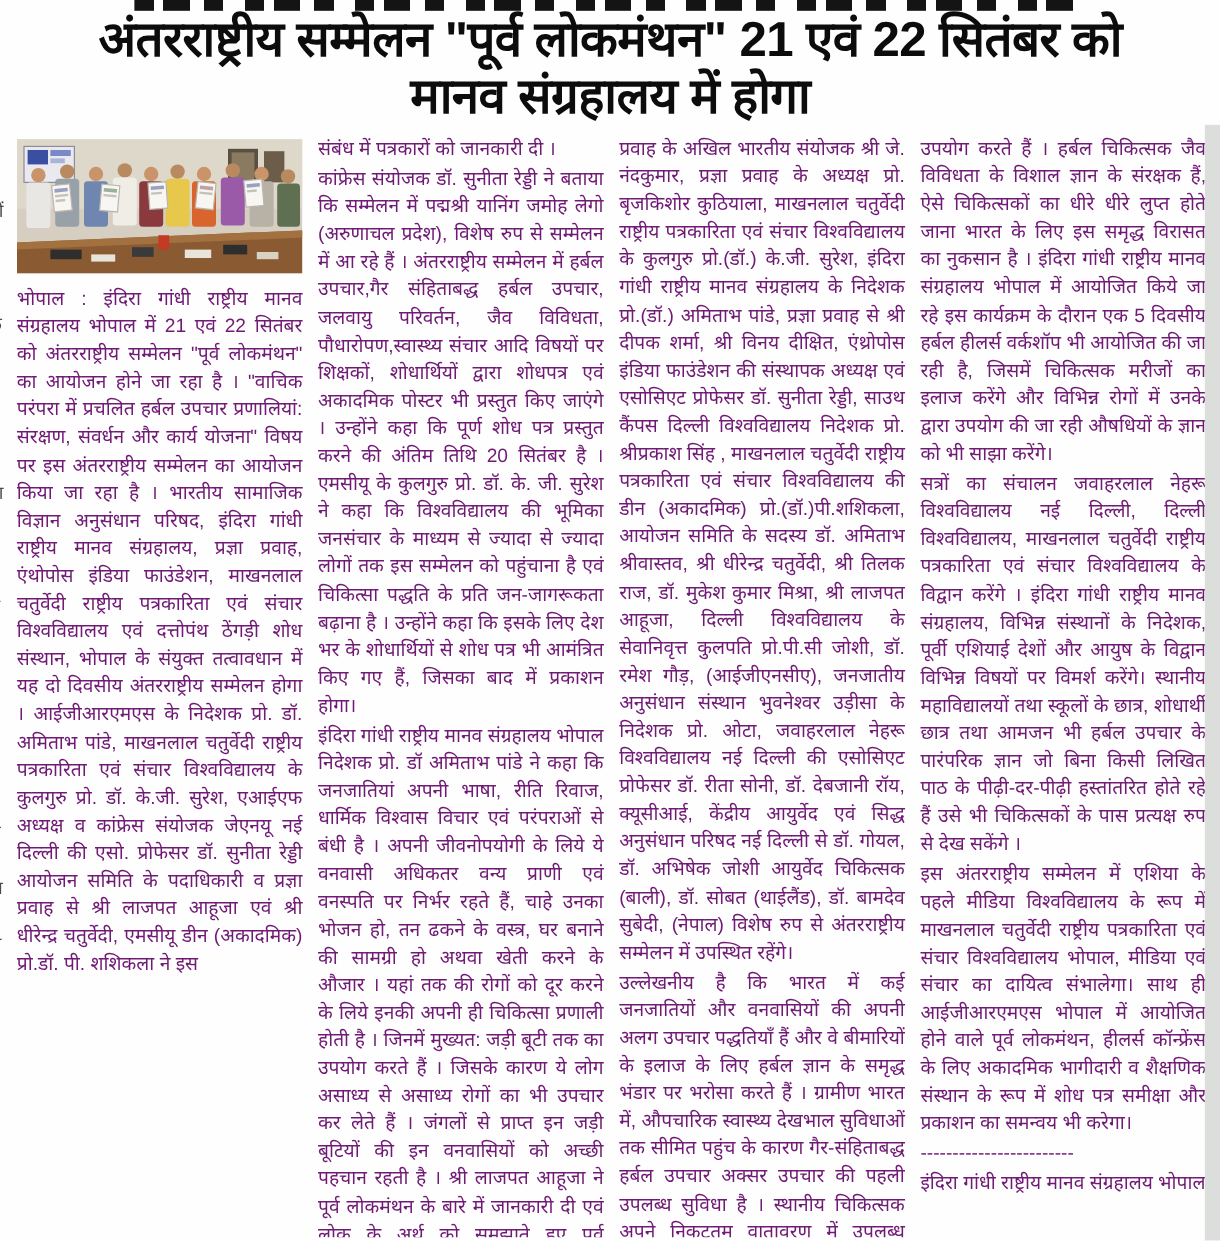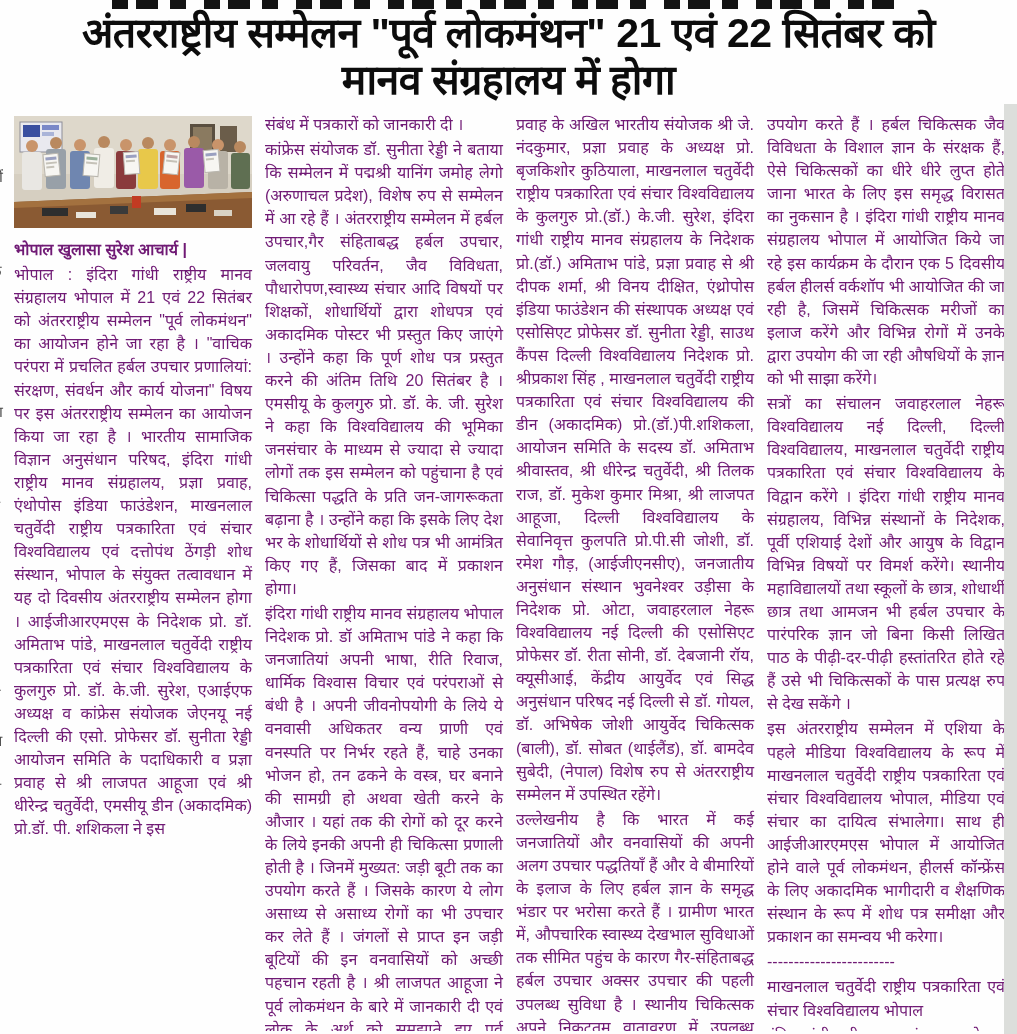--- a/index.html
+++ b/index.html
@@ -123,21 +123,20 @@
             <rect x="62" y="96" width="20" height="6" fill="#e8e4da"></rect>
             <rect x="96" y="90" width="18" height="8" fill="#3a3a3a"></rect>
             <rect x="118" y="80" width="9" height="12" fill="#c23b22"></rect>
             <rect x="140" y="92" width="22" height="7" fill="#e8e4da"></rect>
             <rect x="172" y="88" width="20" height="8" fill="#2e2e2e"></rect>
             <rect x="200" y="94" width="18" height="6" fill="#d8d2c4"></rect>
           </g>
         </svg>
       </div>
       <div class="paras">
-          <p class="para bold">भोपाल खुलासा सुरेश आचार्य |</p>
           <p class="para">भोपाल : इंदिरा गांधी राष्ट्रीय मानव संग्रहालय भोपाल में 21 एवं 22 सितंबर को अंतरराष्ट्रीय सम्मेलन "पूर्व लोकमंथन" का आयोजन होने जा रहा है । "वाचिक परंपरा में प्रचलित हर्बल उपचार प्रणालियां: संरक्षण, संवर्धन और कार्य योजना" विषय पर इस अंतरराष्ट्रीय सम्मेलन का आयोजन किया जा रहा है । भारतीय सामाजिक विज्ञान अनुसंधान परिषद, इंदिरा गांधी राष्ट्रीय मानव संग्रहालय, प्रज्ञा प्रवाह, एंथोपोस इंडिया फाउंडेशन, माखनलाल चतुर्वेदी राष्ट्रीय पत्रकारिता एवं संचार विश्वविद्यालय एवं दत्तोपंथ ठेंगड़ी शोध संस्थान, भोपाल के संयुक्त तत्वावधान में यह दो दिवसीय अंतरराष्ट्रीय सम्मेलन होगा । आईजीआरएमएस के निदेशक प्रो. डॉ. अमिताभ पांडे, माखनलाल चतुर्वेदी राष्ट्रीय पत्रकारिता एवं संचार विश्वविद्यालय के कुलगुरु प्रो. डॉ. के.जी. सुरेश, एआईएफ अध्यक्ष व कांफ्रेस संयोजक जेएनयू नई दिल्ली की एसो. प्रोफेसर डॉ. सुनीता रेड्डी आयोजन समिति के पदाधिकारी व प्रज्ञा प्रवाह से श्री लाजपत आहूजा एवं श्री धीरेन्द्र चतुर्वेदी, एमसीयू डीन (अकादमिक) प्रो.डॉ. पी. शशिकला ने इस</p>
         </div>
     </div>
 
     <div class="col">
       <div class="paras">
           <p class="para">संबंध में पत्रकारों को जानकारी दी ।</p>
           <p class="para">कांफ्रेस संयोजक डॉ. सुनीता रेड्डी ने बताया कि सम्मेलन में पद्मश्री यानिंग जमोह लेगो (अरुणाचल प्रदेश), विशेष रुप से सम्मेलन में आ रहे हैं । अंतरराष्ट्रीय सम्मेलन में हर्बल उपचार,गैर संहिताबद्ध हर्बल उपचार, जलवायु परिवर्तन, जैव विविधता, पौधारोपण,स्वास्थ्य संचार आदि विषयों पर शिक्षकों, शोधार्थियों द्वारा शोधपत्र एवं अकादमिक पोस्टर भी प्रस्तुत किए जाएंगे । उन्होंने कहा कि पूर्ण शोध पत्र प्रस्तुत करने की अंतिम तिथि 20 सितंबर है । एमसीयू के कुलगुरु प्रो. डॉ. के. जी. सुरेश ने कहा कि विश्वविद्यालय की भूमिका जनसंचार के माध्यम से ज्यादा से ज्यादा लोगों तक इस सम्मेलन को पहुंचाना है एवं चिकित्सा पद्धति के प्रति जन-जागरूकता बढ़ाना है । उन्होंने कहा कि इसके लिए देश भर के शोधार्थियों से शोध पत्र भी आमंत्रित किए गए हैं, जिसका बाद में प्रकाशन होगा।</p>
           <p class="para">इंदिरा गांधी राष्ट्रीय मानव संग्रहालय भोपाल निदेशक प्रो. डॉ अमिताभ पांडे ने कहा कि जनजातियां अपनी भाषा, रीति रिवाज, धार्मिक विश्वास विचार एवं परंपराओं से बंधी है । अपनी जीवनोपयोगी के लिये ये वनवासी अधिकतर वन्य प्राणी एवं वनस्पति पर निर्भर रहते हैं, चाहे उनका भोजन हो, तन ढकने के वस्त्र, घर बनाने की सामग्री हो अथवा खेती करने के औजार । यहां तक की रोगों को दूर करने के लिये इनकी अपनी ही चिकित्सा प्रणाली होती है । जिनमें मुख्यत: जड़ी बूटी तक का उपयोग करते हैं । जिसके कारण ये लोग असाध्य से असाध्य रोगों का भी उपचार कर लेते हैं । जंगलों से प्राप्त इन जड़ी बूटियों की इन वनवासियों को अच्छी पहचान रहती है । श्री लाजपत आहूजा ने पूर्व लोकमंथन के बारे में जानकारी दी एवं लोक के अर्थ को समझाते हुए पूर्व लोकमंथन सम्मेलन के महत्व पर प्रकाश डाला।</p>
           <p class="para">इस दो दिवसीय अंतर्राष्ट्रीय सम्मेलन में प्रज्ञा</p>
@@ -150,19 +149,18 @@
           <p class="para">उल्लेखनीय है कि भारत में कई जनजातियों और वनवासियों की अपनी अलग उपचार पद्धतियाँ हैं और वे बीमारियों के इलाज के लिए हर्बल ज्ञान के समृद्ध भंडार पर भरोसा करते हैं । ग्रामीण भारत में, औपचारिक स्वास्थ्य देखभाल सुविधाओं तक सीमित पहुंच के कारण गैर-संहिताबद्ध हर्बल उपचार अक्सर उपचार की पहली उपलब्ध सुविधा है । स्थानीय चिकित्सक अपने निकटतम वातावरण में उपलब्ध विभिन्न प्रकार के पौधों और प्राकृतिक संसाधनों का</p>
         </div>
     </div>
 
     <div class="col">
       <div class="paras">
           <p class="para">उपयोग करते हैं । हर्बल चिकित्सक जैव विविधता के विशाल ज्ञान के संरक्षक हैं, ऐसे चिकित्सकों का धीरे धीरे लुप्त होते जाना भारत के लिए इस समृद्ध विरासत का नुकसान है । इंदिरा गांधी राष्ट्रीय मानव संग्रहालय भोपाल में आयोजित किये जा रहे इस कार्यक्रम के दौरान एक 5 दिवसीय हर्बल हीलर्स वर्कशॉप भी आयोजित की जा रही है, जिसमें चिकित्सक मरीजों का इलाज करेंगे और विभिन्न रोगों में उनके द्वारा उपयोग की जा रही औषधियों के ज्ञान को भी साझा करेंगे।</p>
           <p class="para">सत्रों का संचालन जवाहरलाल नेहरू विश्वविद्यालय नई दिल्ली, दिल्ली विश्वविद्यालय, माखनलाल चतुर्वेदी राष्ट्रीय पत्रकारिता एवं संचार विश्वविद्यालय के विद्वान करेंगे । इंदिरा गांधी राष्ट्रीय मानव संग्रहालय, विभिन्न संस्थानों के निदेशक, पूर्वी एशियाई देशों और आयुष के विद्वान विभिन्न विषयों पर विमर्श करेंगे। स्थानीय महाविद्यालयों तथा स्कूलों के छात्र, शोधार्थी छात्र तथा आमजन भी हर्बल उपचार के पारंपरिक ज्ञान जो बिना किसी लिखित पाठ के पीढ़ी-दर-पीढ़ी हस्तांतरित होते रहे हैं उसे भी चिकित्सकों के पास प्रत्यक्ष रुप से देख सकेंगे ।</p>
           <p class="para">इस अंतरराष्ट्रीय सम्मेलन में एशिया के पहले मीडिया विश्वविद्यालय के रूप में माखनलाल चतुर्वेदी राष्ट्रीय पत्रकारिता एवं संचार विश्वविद्यालय भोपाल, मीडिया एवं संचार का दायित्व संभालेगा। साथ ही आईजीआरएमएस भोपाल में आयोजित होने वाले पूर्व लोकमंथन, हीलर्स कॉन्फ्रेंस के लिए अकादमिक भागीदारी व शैक्षणिक संस्थान के रूप में शोध पत्र समीक्षा और प्रकाशन का समन्वय भी करेगा।</p>
           <p class="para">------------------------</p>
-          <p class="para">माखनलाल चतुर्वेदी राष्ट्रीय पत्रकारिता एवं संचार विश्वविद्यालय भोपाल</p>
           <p class="para">इंदिरा गांधी राष्ट्रीय मानव संग्रहालय भोपाल</p>
         </div>
     </div>
 
   </div>
 </div>
 
 </body></html>

